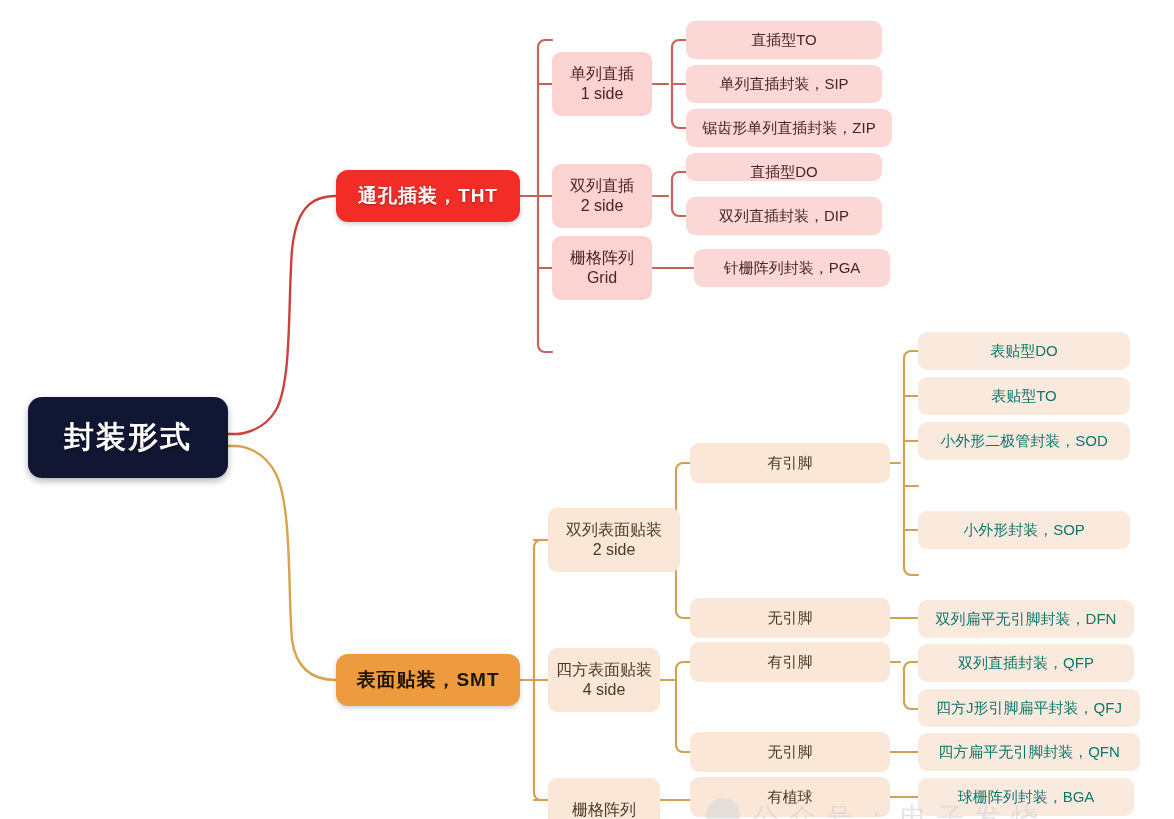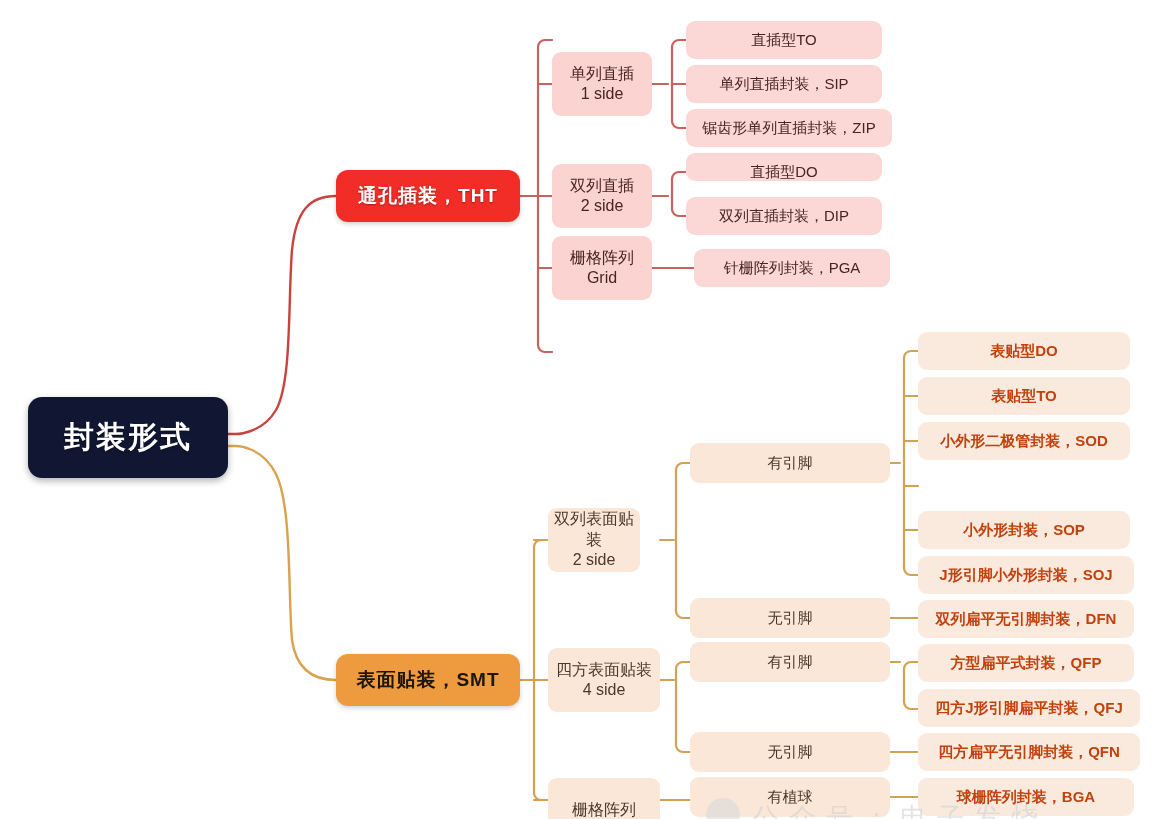--- a/index.html
+++ b/index.html
@@ -44,21 +44,21 @@
     box-shadow:0 2px 5px rgba(0,0,0,.18);
   }
 
   
   .tht-mid{background:#fbd3d1;color:#4a2422;font-size:16px;border-radius:9px;}
   .tht-leaf{background:#fbd7d6;color:#4a2422;font-size:15px;border-radius:9px;}
 
   
   .smt-mid{background:#fae7d7;color:#4b3a26;font-size:16px;border-radius:9px;}
   .smt-sub{background:#fae7d7;color:#4b3a26;font-size:15px;border-radius:9px;}
-  .smt-leaf{background:#faeade;color:#c2410c;font-size:15px;border-radius:9px;font-weight:bold;}
+  .smt-leaf{background:#faeade;color:#0f766e;font-size:15px;border-radius:9px;}
 
   .watermark{
     position:absolute;color:#cfcfcf;font-size:27px;opacity:.55;
     letter-spacing:10px;white-space:nowrap;
   }
   .wm-dot{
     position:absolute;border-radius:50%;background:#d8d8d8;opacity:.6;
   }
 </style>
 </head>
@@ -160,21 +160,21 @@
   </div>
 
   <div class="node tht-leaf" style="left:694px;top:249px;width:196px;height:38px;">
     <span>针栅阵列封装，PGA</span>
   </div>
 
   <div class="node b-smt" style="left:336px;top:654px;width:184px;height:52px;">
     <span>表面贴装，SMT</span>
   </div>
 
-  <div class="node smt-mid" style="left:548px;top:508px;width:92px;height:64px;">
+  <div class="node smt-mid" style="left:548px;top:508px;width:132px;height:64px;">
     <span>双列表面贴装
 2 side</span>
   </div>
   <div class="node smt-mid" style="left:548px;top:648px;width:112px;height:64px;">
     <span>四方表面贴装
 4 side</span>
   </div>
   <div class="node smt-mid" style="left:548px;top:778px;width:112px;height:64px;">
     <span>栅格阵列</span>
   </div>
@@ -202,30 +202,27 @@
   </div>
   <div class="node smt-leaf" style="left:918px;top:377px;width:212px;height:38px;">
     <span>表贴型TO</span>
   </div>
   <div class="node smt-leaf" style="left:918px;top:422px;width:212px;height:38px;">
     <span>小外形二极管封装，SOD</span>
   </div>
   <div class="node smt-leaf" style="left:918px;top:511px;width:212px;height:38px;">
     <span>小外形封装，SOP</span>
   </div>
-  <div class="node smt-leaf" style="left:918px;top:556px;width:216px;height:38px;">
-    <span>J形引脚小外形封装，SOJ</span>
-  </div>
 
   <div class="node smt-leaf" style="left:918px;top:600px;width:216px;height:38px;">
     <span>双列扁平无引脚封装，DFN</span>
   </div>
 
   <div class="node smt-leaf" style="left:918px;top:644px;width:216px;height:38px;">
-    <span>方型扁平式封装，QFP</span>
+    <span>双列直插封装，QFP</span>
   </div>
   <div class="node smt-leaf" style="left:918px;top:689px;width:222px;height:38px;">
     <span>四方J形引脚扁平封装，QFJ</span>
   </div>
 
   <div class="node smt-leaf" style="left:918px;top:733px;width:222px;height:38px;">
     <span>四方扁平无引脚封装，QFN</span>
   </div>
 
   <div class="node smt-leaf" style="left:918px;top:778px;width:216px;height:38px;align-items:center;">

